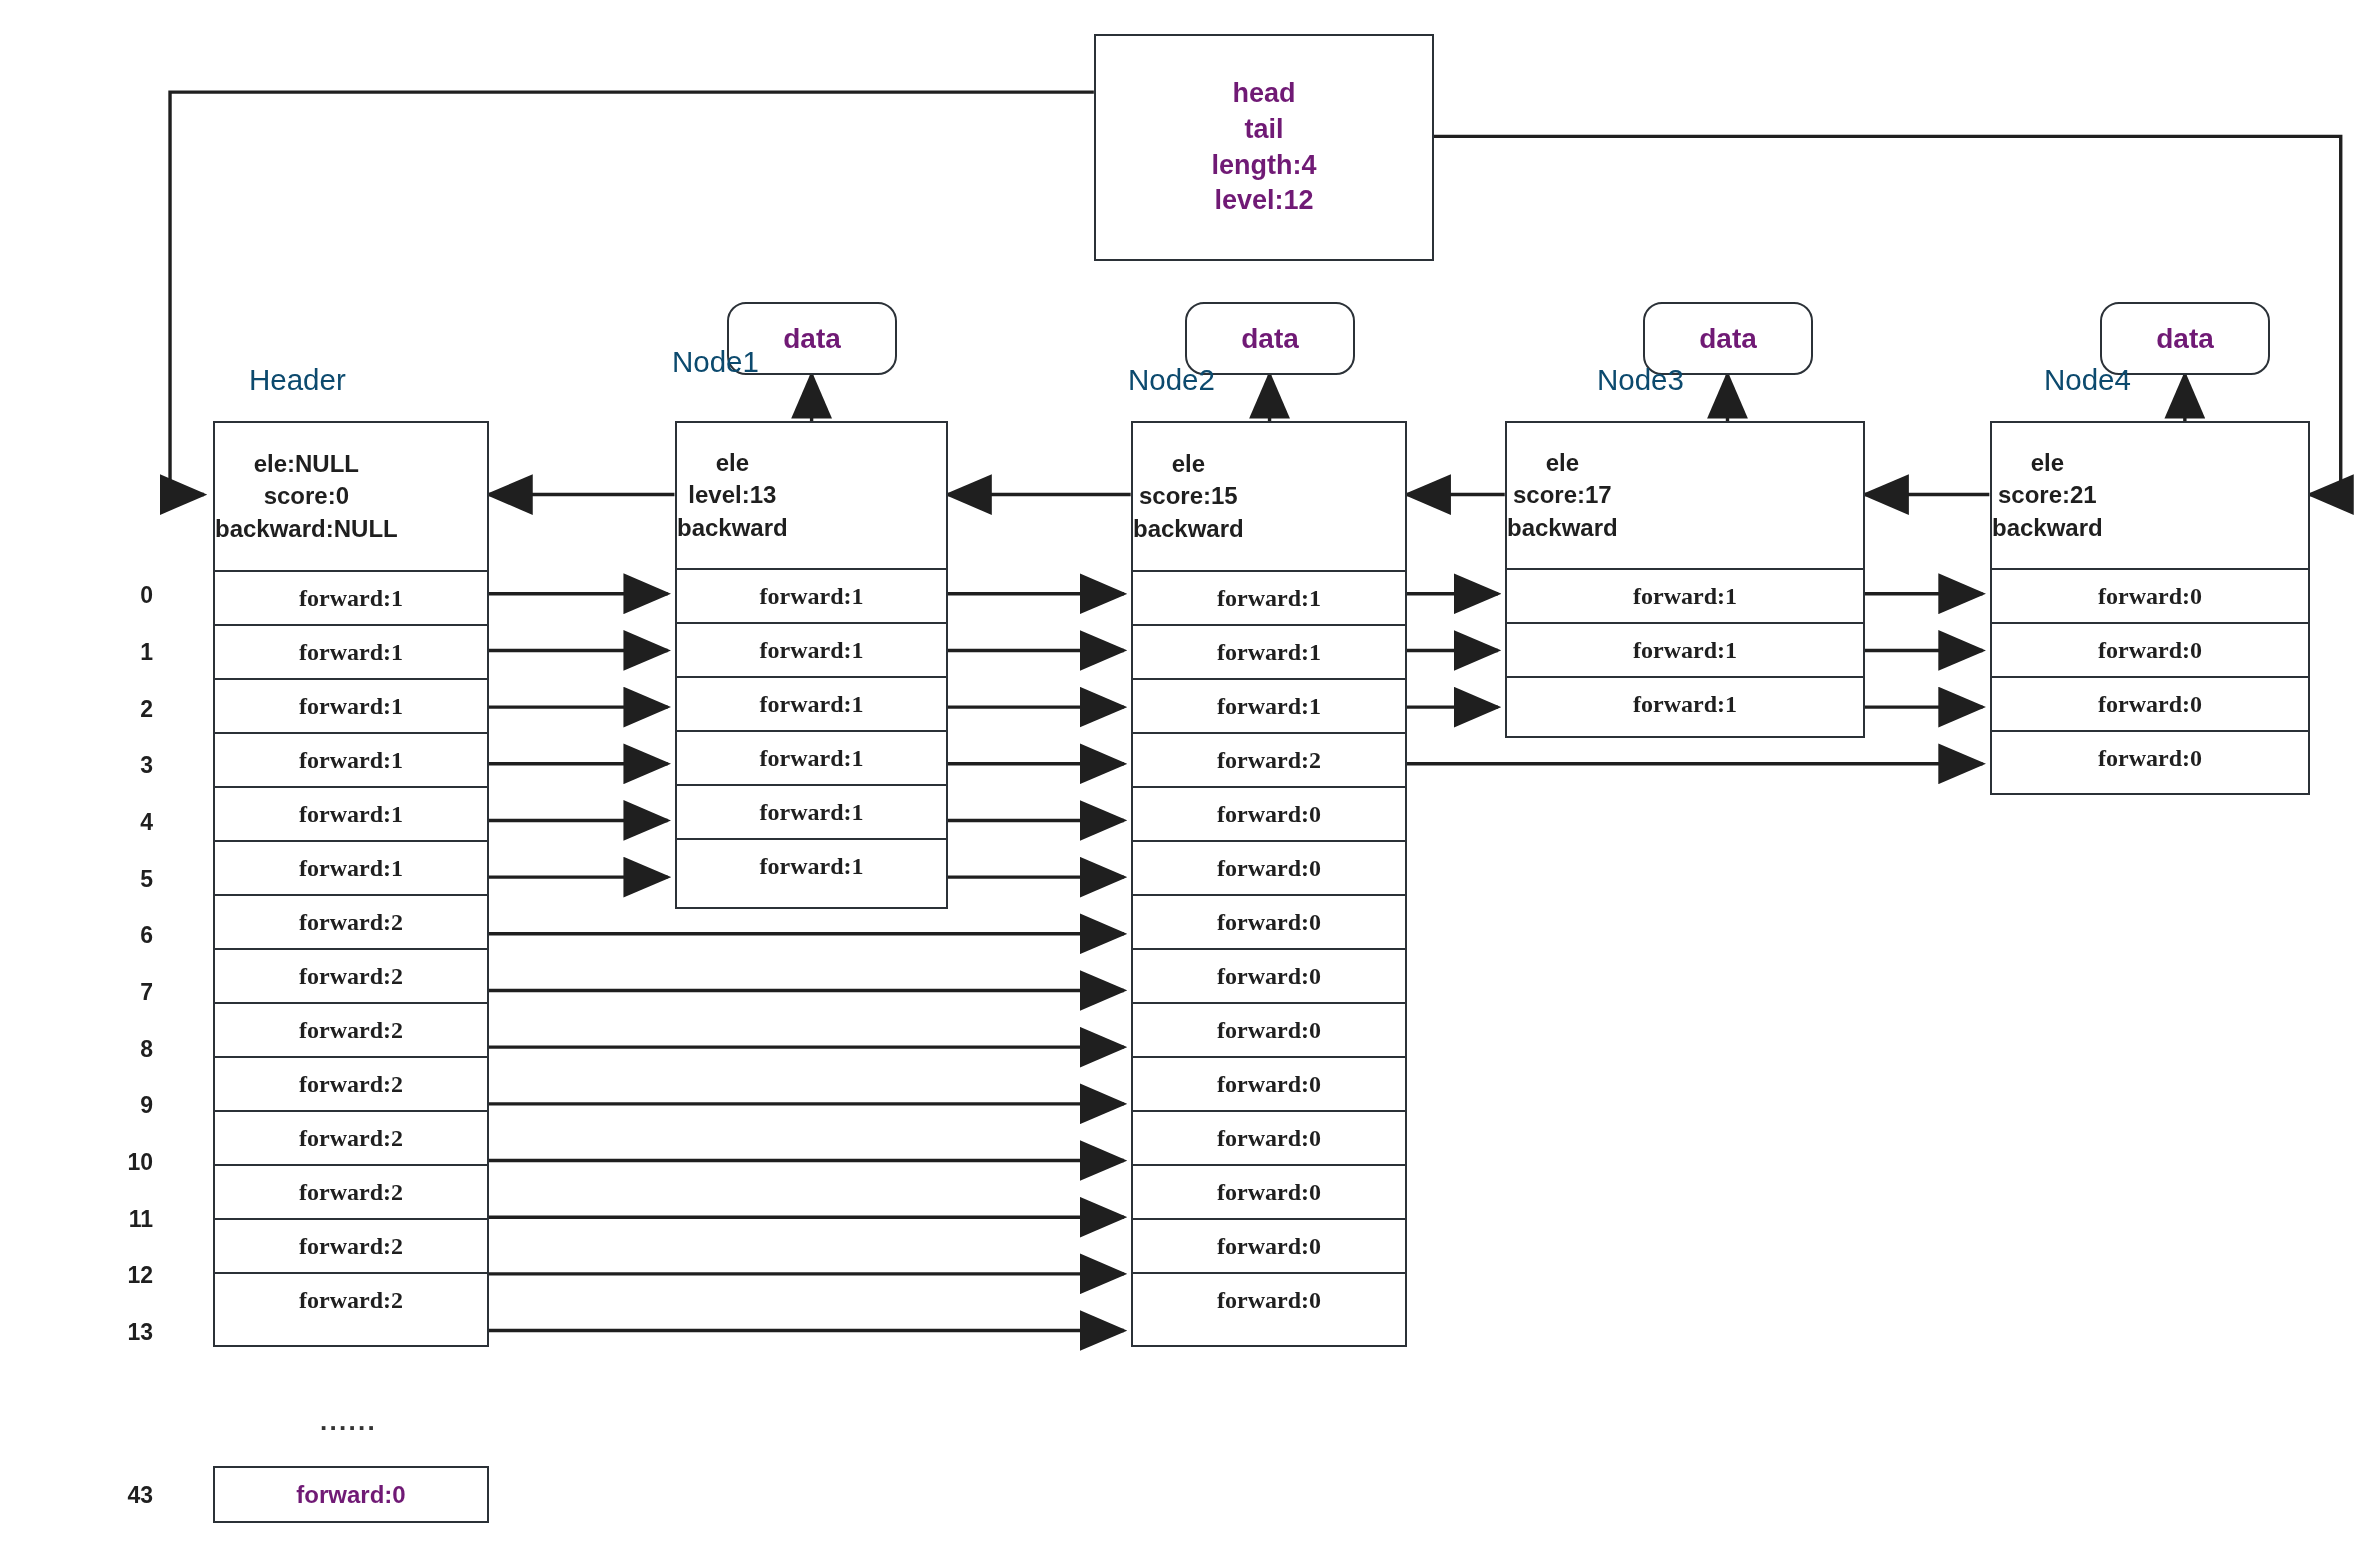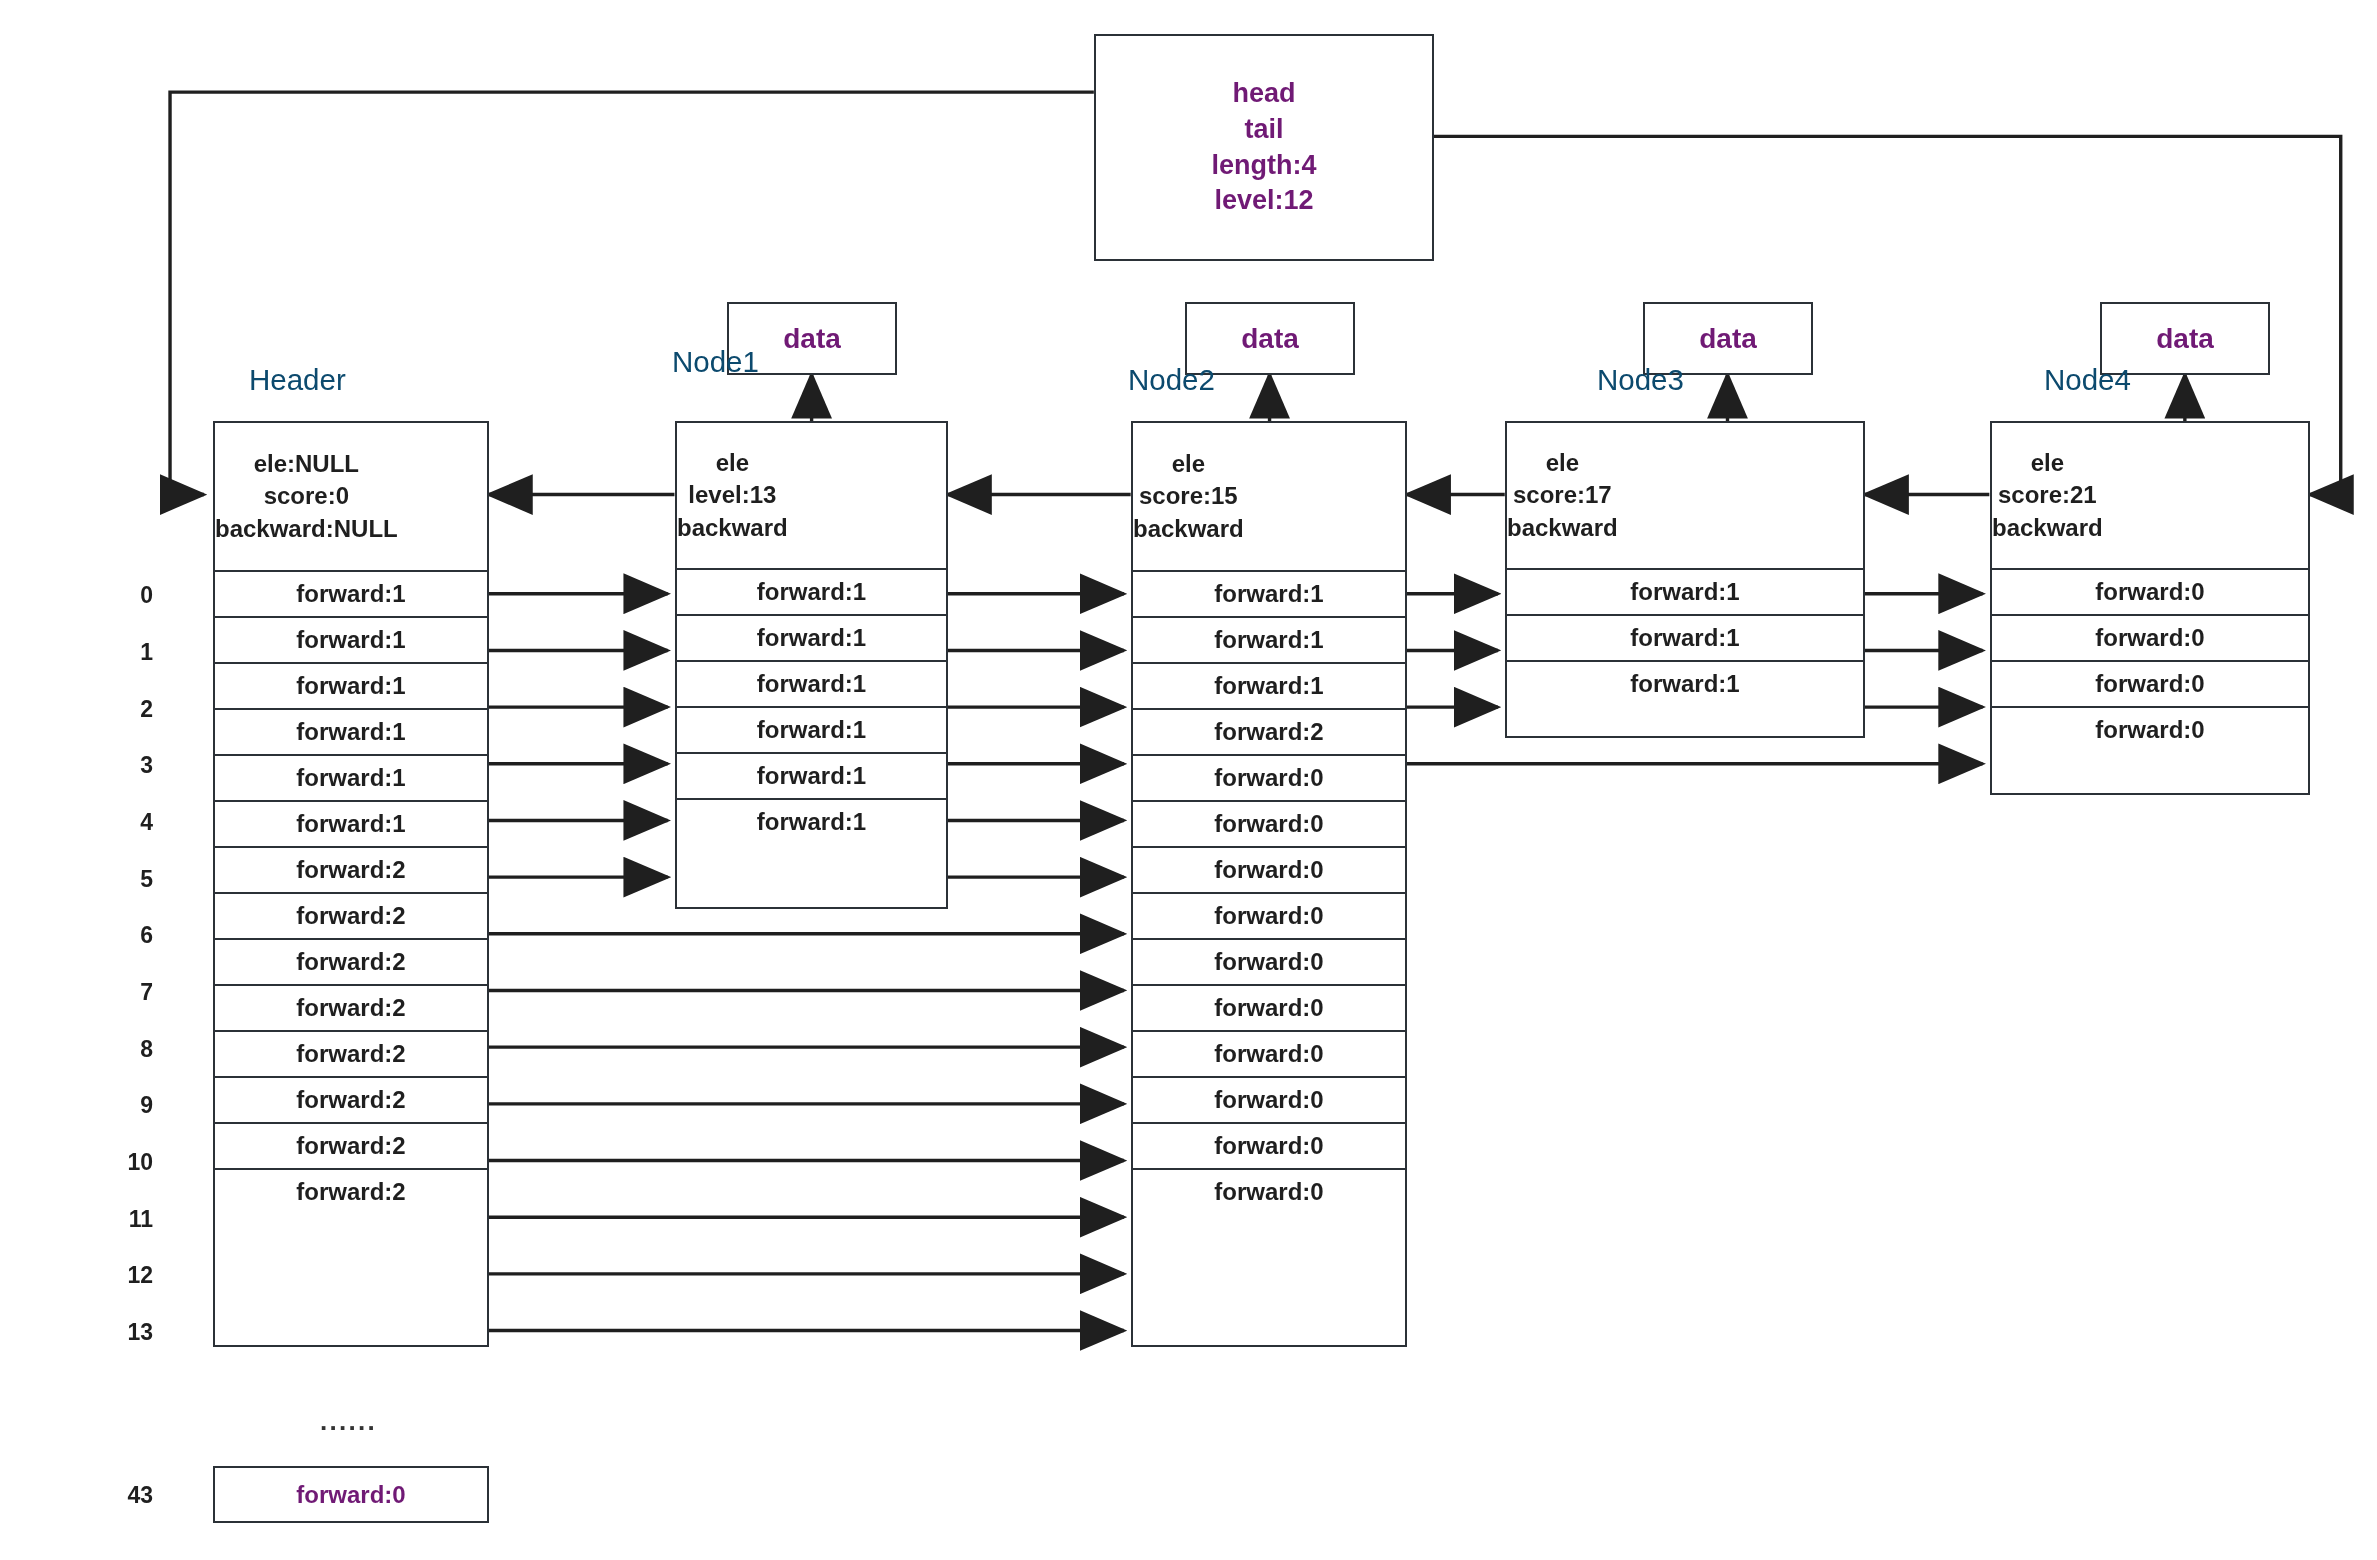--- a/index.html
+++ b/index.html
@@ -3,26 +3,26 @@
 <meta charset="utf-8">
 <style>
   html,body{margin:0;padding:0;background:#ffffff;}
   body{font-family:"Liberation Sans",sans-serif;}
   #stage{position:relative;width:2377px;height:1561px;background:#ffffff;overflow:hidden;}
 
   .box{position:absolute;box-sizing:border-box;border:2.3px solid #2b3137;background:#ffffff;
        display:flex;align-items:center;justify-content:center;text-align:center;color:#701a75;}
 
   .hdr-box{font-weight:bold;font-size:27px;line-height:1.32;}
-  .data-box{font-weight:bold;font-size:28px;}
+  .data-box{font-weight:bold;font-size:28px;border-radius:19px;}
   .cell-fwd{font-weight:bold;font-size:24px;}
 
   .nodestack{position:absolute;box-sizing:border-box;border:2.3px solid #2b3137;background:#ffffff;}
-  .nodestack .row{box-sizing:border-box;border-top:2.3px solid #2b3137;height:46px;
-       display:flex;align-items:center;justify-content:center;font-weight:bold;font-size:24px;color:#1f1f1f;}
+  .nodestack .row{box-sizing:border-box;border-top:2.3px solid #2b3137;height:54px;
+       display:flex;align-items:center;justify-content:center;font-weight:bold;font-size:24px;color:#1f1f1f;font-family:Liberation Serif, serif;}
   .nodestack .head-cell{box-sizing:border-box;display:flex;align-items:center;
        font-weight:bold;font-size:24px;line-height:1.34;color:#1f1f1f;text-align:center;}
 
   .nodelabel{position:absolute;color:#0c4a6e;font-size:29.5px;font-weight:400;white-space:nowrap;}
   .lvlnum{position:absolute;font-size:23px;font-weight:bold;color:#1f1f1f;text-align:right;width:51px;}
   .dots{position:absolute;font-size:26px;font-weight:bold;color:#333;letter-spacing:2.3px;}
 
   svg.wires{position:absolute;left:0;top:0;width:2377px;height:1561px;pointer-events:none;}
 </style>
 </head>

